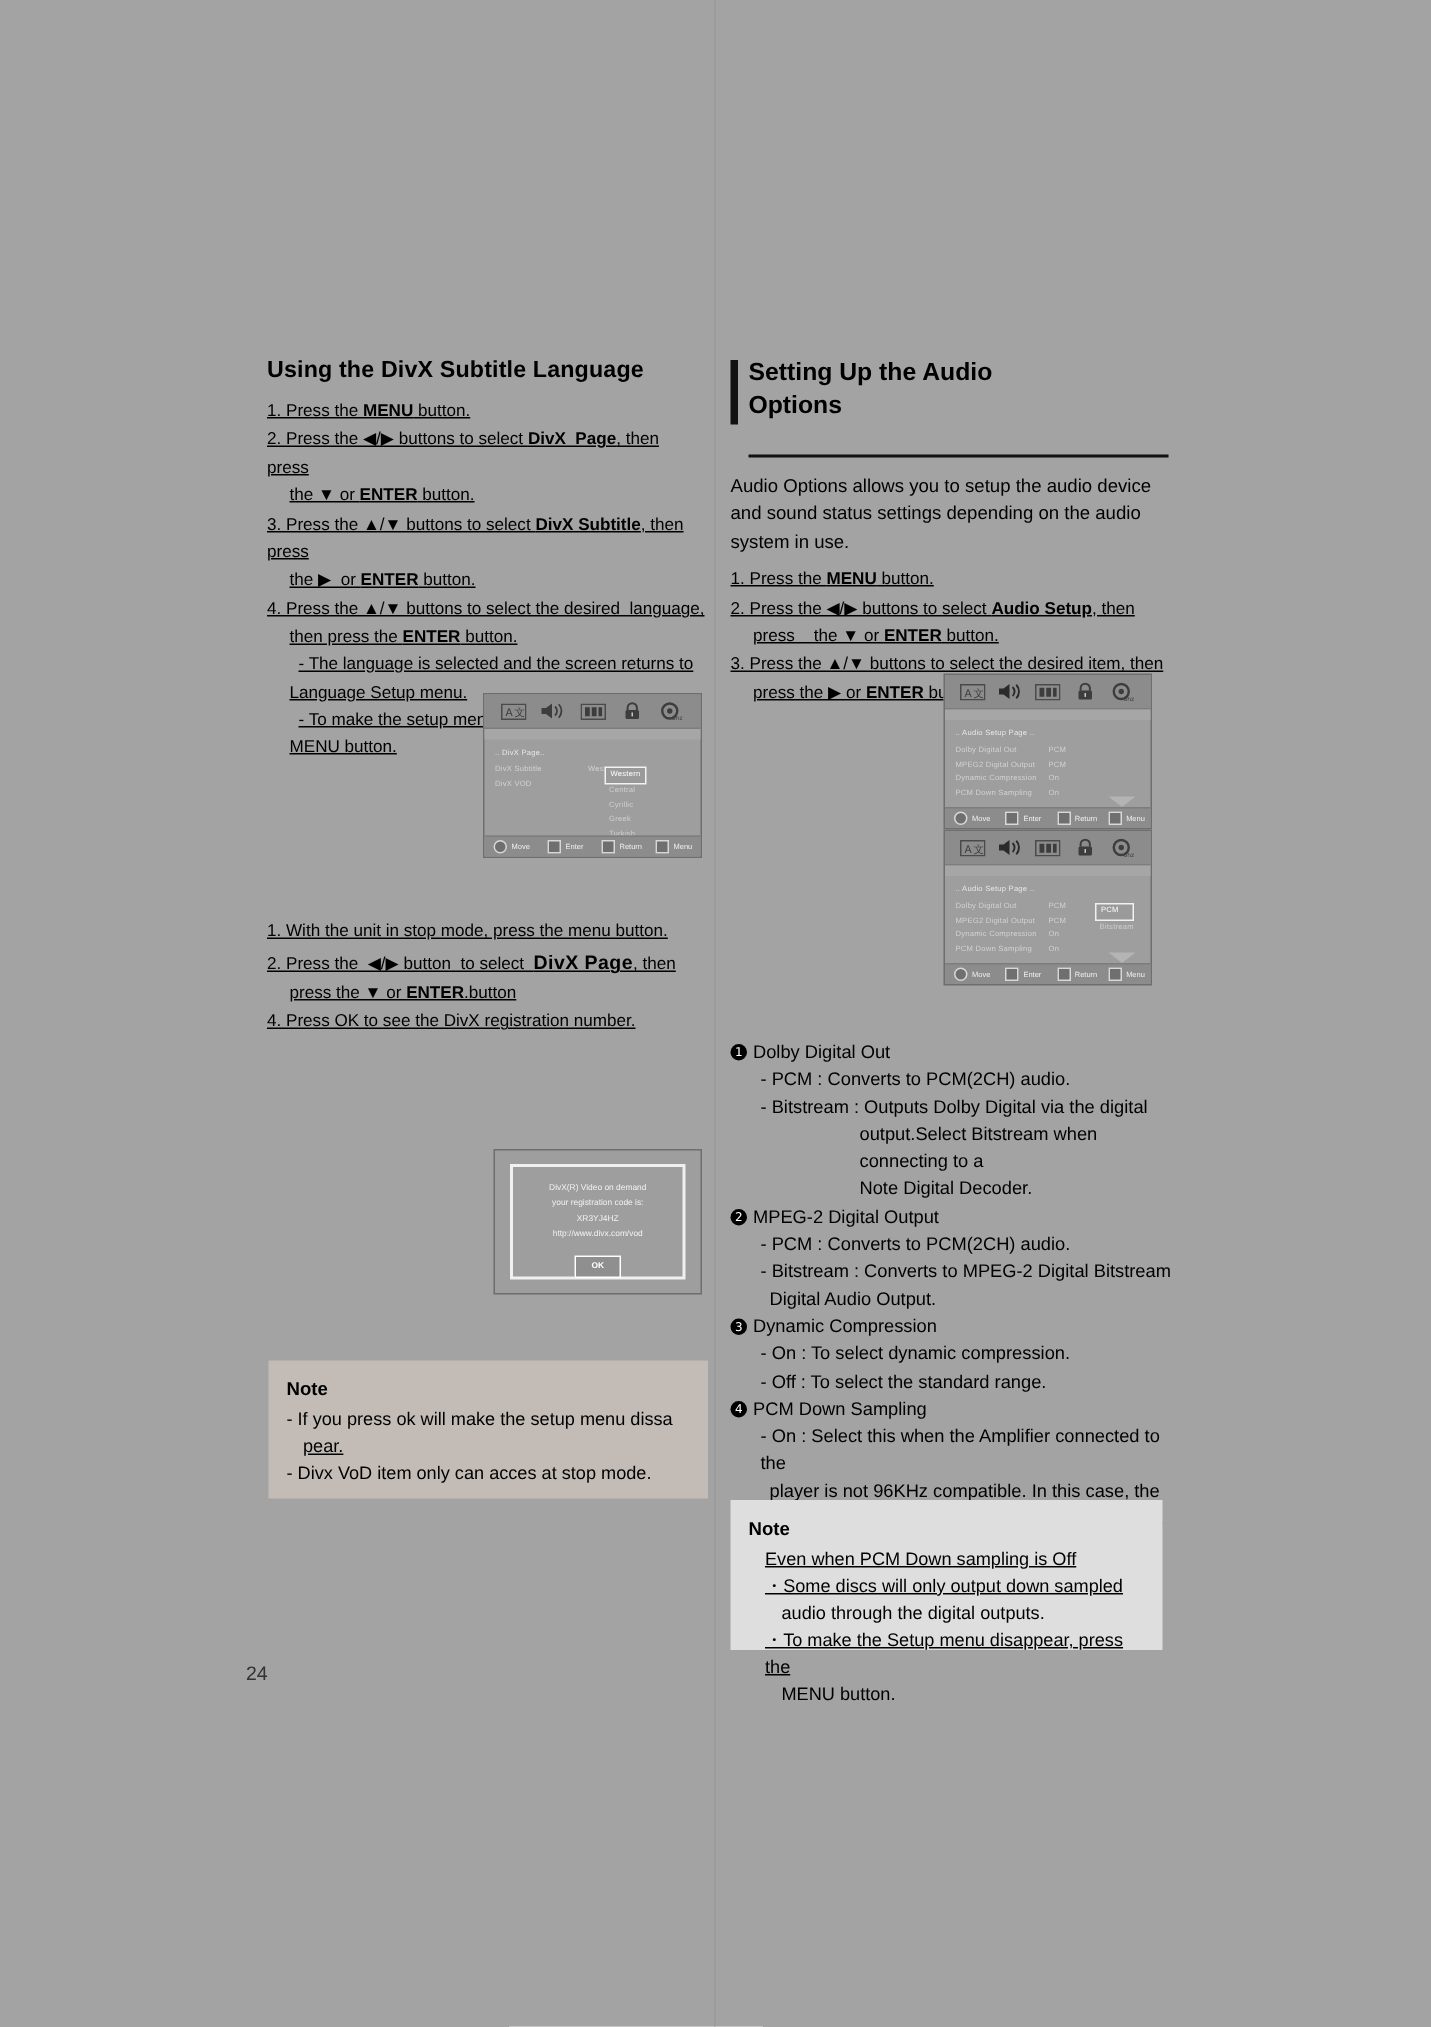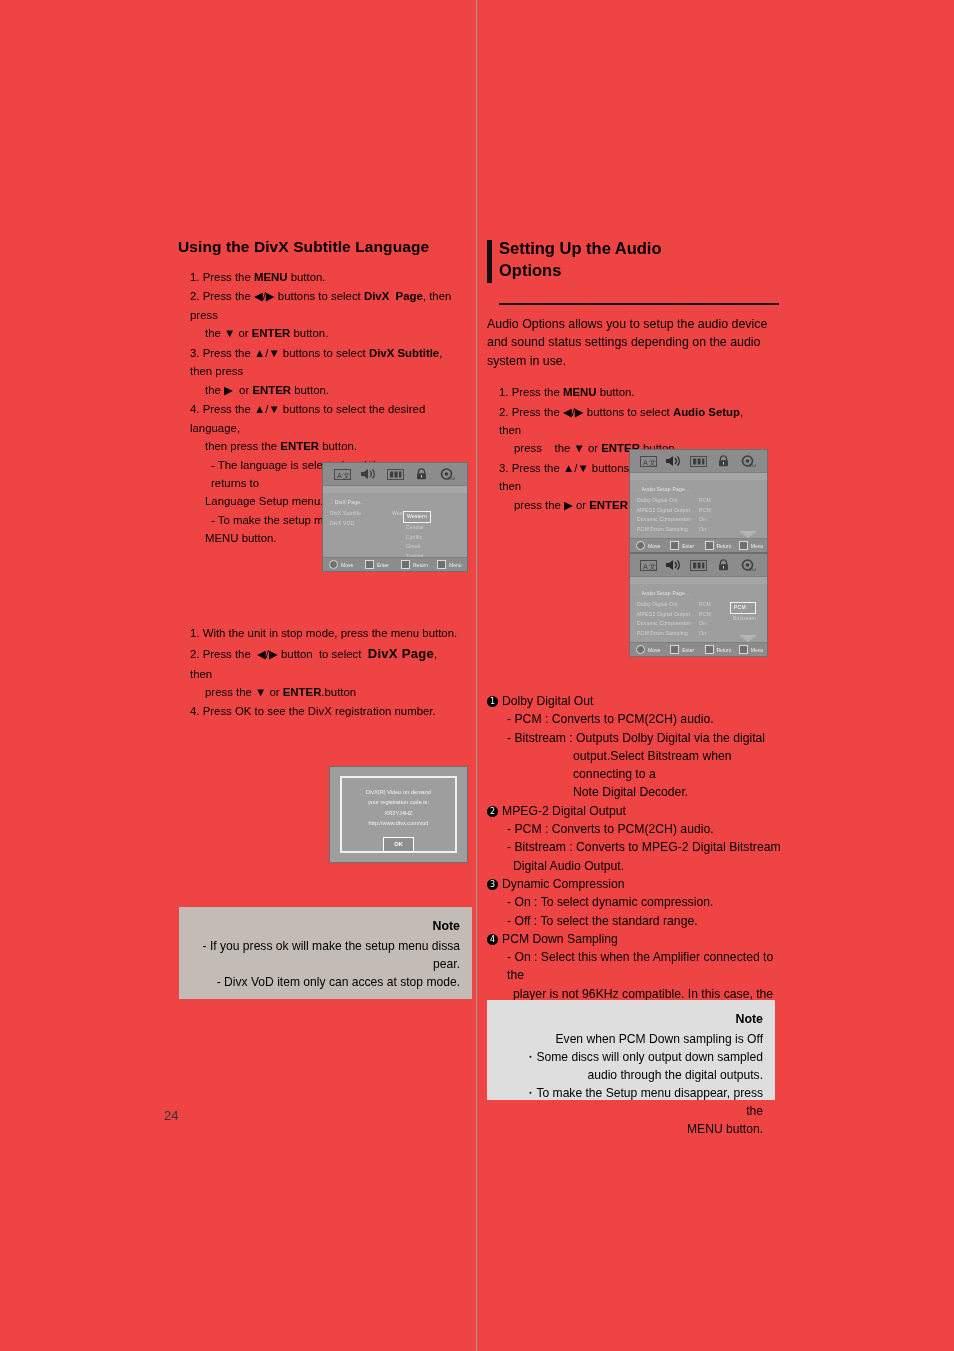--- a/index.html
+++ b/index.html
@@ -11,21 +11,21 @@
     width: 954px;
     height: 1351px;
     position: relative;
     font-family: "Liberation Sans", sans-serif;
     color: #000000;
     overflow: hidden;
   }
   .page {
     position: absolute;
     inset: 0;
-    background: #ef4444;
+    background: #a3a3a3;
   }
   
   .col-rule {
     position: absolute;
     left: 476px;
     top: 0px;
     width: 1px;
     height: 1351px;
     background: #9a9a9a;
   }
@@ -79,24 +79,25 @@
   }
 
   .intro-para {
     font-size: 12.4px;
     line-height: 1.52;
     margin: 8px 0 6px 0;
   }
 
   ol.steps {
     list-style: none;
-    margin: 12px;
+    margin: 0;
     padding: 0;
     font-size: 11.4px;
     line-height: 1.62;
+    text-decoration: underline;
   }
   ol.steps > li {
     margin: 0 0 1px 0;
     position: relative;
   }
   .step-line {
     display: block;
   }
   .step-line.indent1 { padding-left: 15px; }
   .step-line.indent2 { padding-left: 21px; }
@@ -233,30 +234,29 @@
   }
 
   
   .note {
     position: absolute;
     background: #c3bcb6;
     padding: 10px 12px 14px 12px;
     box-sizing: border-box;
     font-size: 12.1px;
     line-height: 1.5;
-    text-align: right;
   }
   .note.gray { background: #dedede; }
   .note .note-title {
     font-weight: bold;
     font-size: 12.4px;
     margin-bottom: 1px;
   }
   .note .nline { display: block; }
-  .note .nline.ind { padding-left: 11px; }
+  .note .nline.ind { padding-left: 11px; text-decoration: underline; }
   .note .nline.ind2 { padding-left: 22px; }
 
   
   ul.numlist {
     list-style: none;
     margin: 0;
     padding: 0;
     font-size: 12.2px;
     line-height: 1.5;
   }

